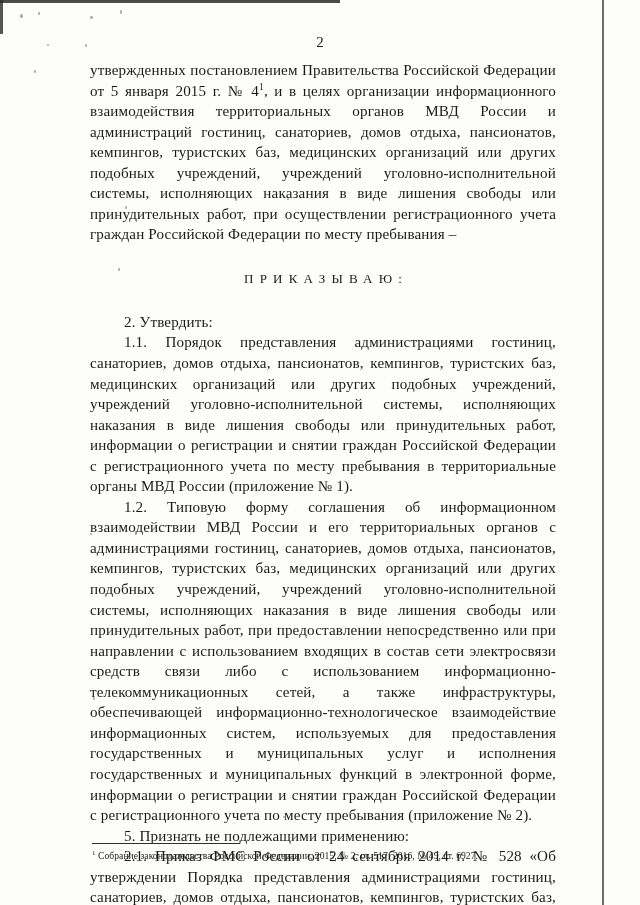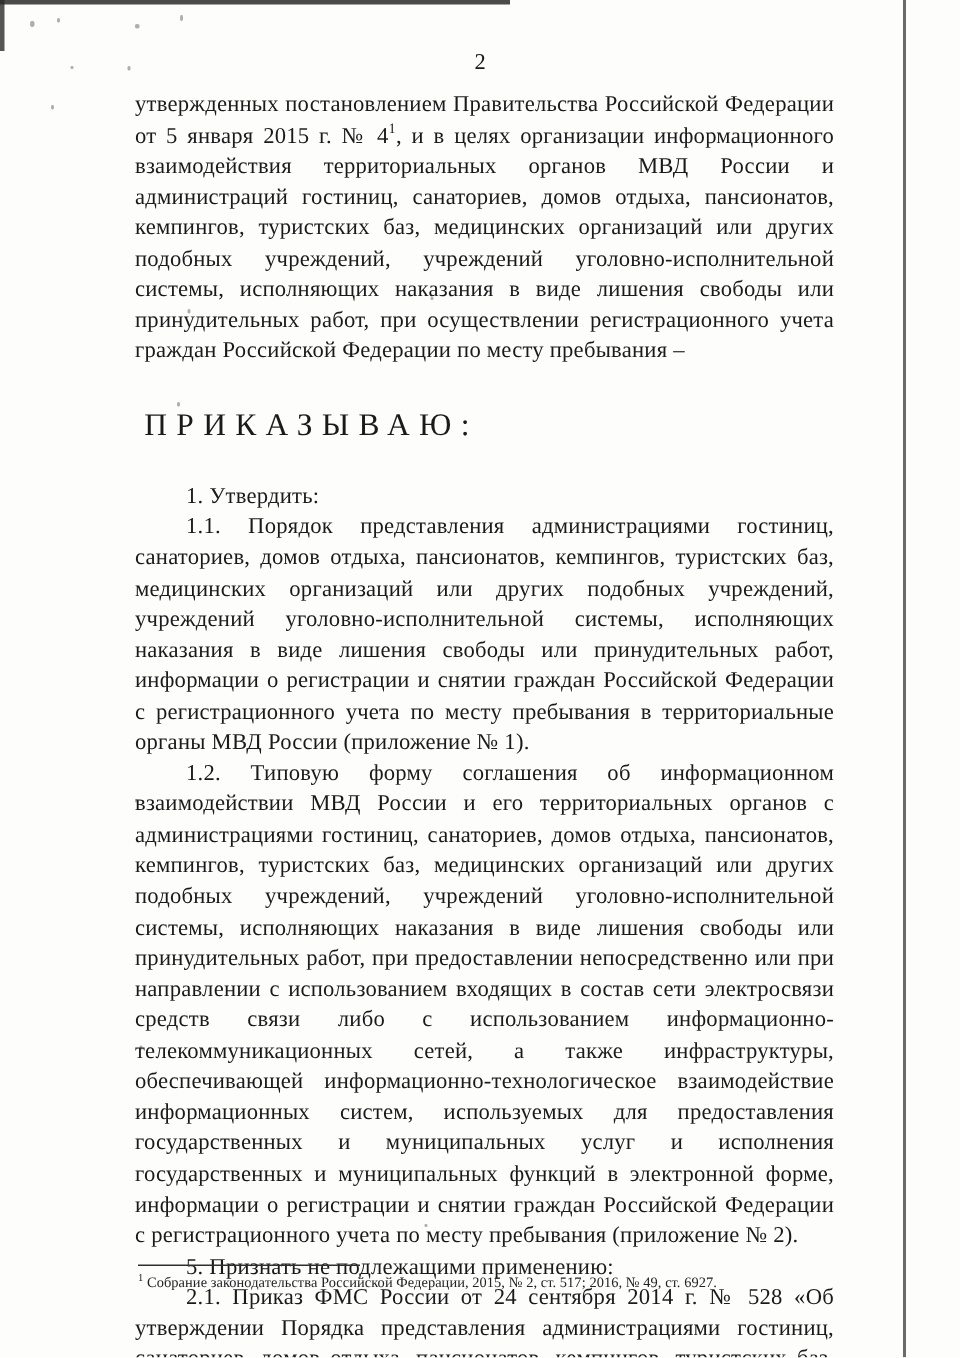--- a/index.html
+++ b/index.html
@@ -70,22 +70,22 @@
     text-justify: inter-word;
     letter-spacing: .01em;
   }
   p.indent { text-indent: 34px; }
   p.flush  { text-indent: 0; }
 
   .order-heading {
     margin: 0;
     padding-top: 26px;
     padding-bottom: 25px;
-    text-align: left;
-    font-size: 21px;
+    text-align: center;
+    font-size: 13px;
     letter-spacing: 6.2px;
     text-indent: 6.2px;
   }
 
   sup.fn {
     font-size: 9.5px;
     vertical-align: super;
     line-height: 0;
   }
 
@@ -139,21 +139,21 @@
   <div class="speck" style="left:433px; top:213px; width:2px; height:2px;"></div>
 
   <div class="page-number">2</div>
 
   <div class="content">
 
     <p class="para flush"><span>утвержденных постановлением Правительства Российской Федерации от 5 января 2015 г. № 4</span><sup class="fn">1</sup><span>, и в целях организации информационного взаимодействия территориальных органов МВД России и администраций гостиниц, санаториев, домов отдыха, пансионатов, кемпингов, туристских баз, медицинских организаций или других подобных учреждений, учреждений уголовно-исполнительной системы, исполняющих наказания в виде лишения свободы или принудительных работ, при осуществлении регистрационного учета граждан Российской Федерации по месту пребывания –</span></p>
 
     <div class="order-heading">ПРИКАЗЫВАЮ:</div>
 
-    <p class="para indent">1. Утвердить:</p>
+    <p class="para indent">2. Утвердить:</p>
 
     <p class="para indent">1.1. Порядок представления администрациями гостиниц, санаториев, домов отдыха, пансионатов, кемпингов, туристских баз, медицинских организаций или других подобных учреждений, учреждений уголовно-исполнительной системы, исполняющих наказания в виде лишения свободы или принудительных работ, информации о регистрации и снятии граждан Российской Федерации с регистрационного учета по месту пребывания в территориальные органы МВД России (приложение № 1).</p>
 
     <p class="para indent">1.2. Типовую форму соглашения об информационном взаимодействии МВД России и его территориальных органов с администрациями гостиниц, санаториев, домов отдыха, пансионатов, кемпингов, туристских баз, медицинских организаций или других подобных учреждений, учреждений уголовно-исполнительной системы, исполняющих наказания в виде лишения свободы или принудительных работ, при предоставлении непосредственно или при направлении с использованием входящих в состав сети электросвязи средств связи либо с использованием информационно-телекоммуникационных сетей, а также инфраструктуры, обеспечивающей информационно-технологическое взаимодействие информационных систем, используемых для предоставления государственных и муниципальных услуг и исполнения государственных и муниципальных функций в электронной форме, информации о регистрации и снятии граждан Российской Федерации с регистрационного учета по месту пребывания (приложение № 2).</p>
 
     <p class="para indent">5. Признать не подлежащими применению:</p>
 
     <p class="para indent">2.1. Приказ ФМС России от 24 сентября 2014 г. № 528 «Об утверждении Порядка представления администрациями гостиниц, санаториев, домов отдыха, пансионатов, кемпингов, туристских баз, медицинских организаций или других подобных учреждений, учреждений уголовно-исполнительной системы, исполняющих наказания в виде лишения свободы или принудительных работ, информации о регистрации и снятии граждан Российской Федерации с регистрационного учета</p>
 
   </div>

